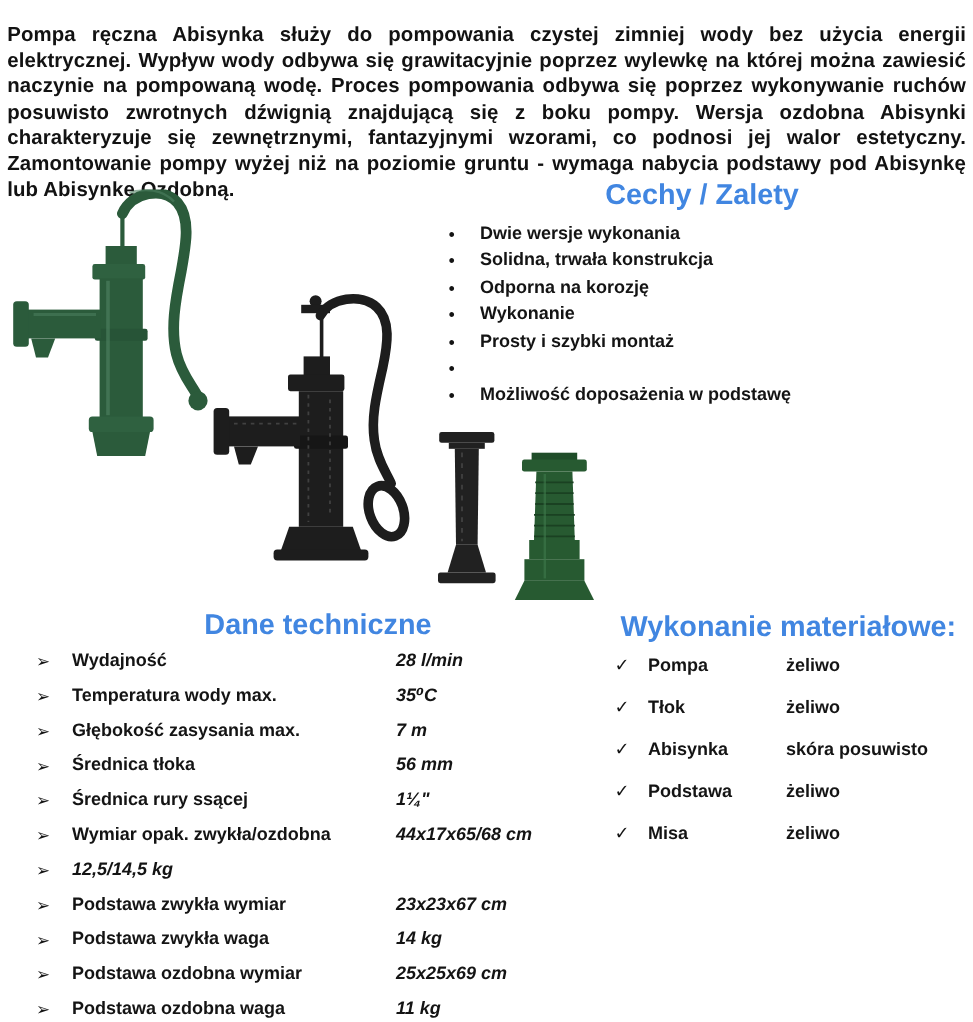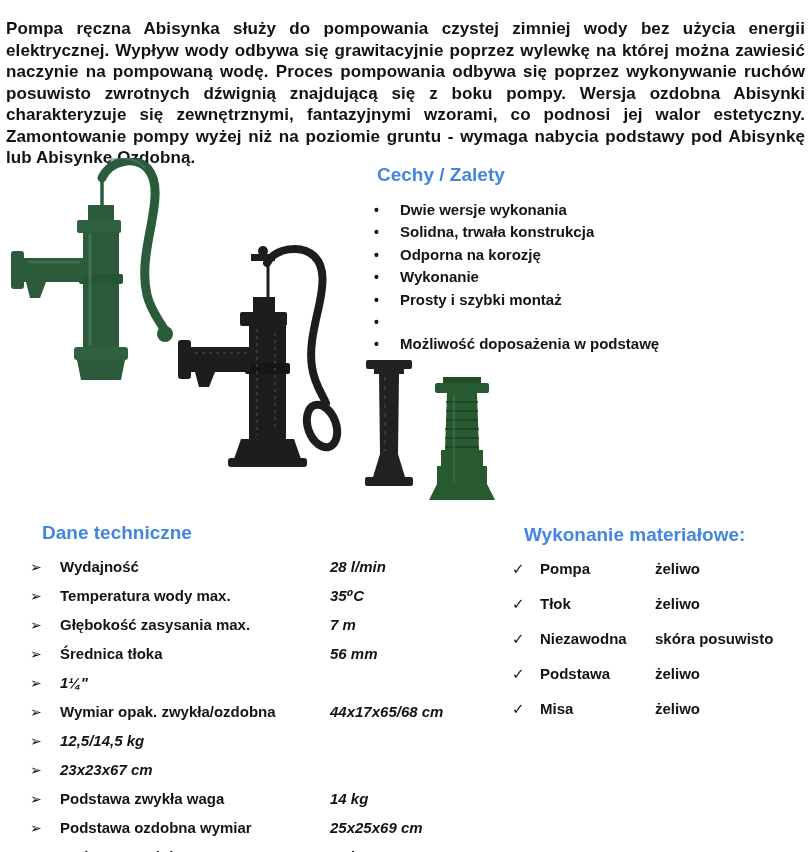--- a/index.html
+++ b/index.html
@@ -9,21 +9,21 @@
     color:#141414;overflow:hidden;
   }
   
   .intro{
     position:absolute;left:6px;top:1px;width:799px;
     font-size:17px;font-weight:700;line-height:21.5px;
     text-align:justify;color:#121212;letter-spacing:.1px;
   }
   
   .sec-title{
-    color:#4186e1;font-size:19px;font-weight:700;margin:12px;line-height:24px;
+    color:#4186e1;font-size:24px;font-weight:700;margin:0;line-height:24px;text-align:center;
   }
   
   .features{position:absolute;left:365px;top:151px;width:440px;}
   .features .rows{margin-top:9px;}
   .feat-row{display:flex;line-height:22.4px;font-size:15px;font-weight:700;}
   .feat-row .mk{width:35px;padding-left:9px;box-sizing:border-box;font-size:14px;}
   
   .images{position:absolute;left:0;top:0;width:811px;height:0;}
   .images svg{position:absolute;display:block;}
   .svg-green-pump{left:4px;top:158px;}
@@ -161,33 +161,35 @@
         <span class="lbl">Głębokość zasysania max.</span>
         <span class="val">7 m</span>
       </div>
     <div class="tech-row">
         <span class="mk">➢</span>
         <span class="lbl">Średnica tłoka</span>
         <span class="val">56 mm</span>
       </div>
     <div class="tech-row">
         <span class="mk">➢</span>
+        <span class="lbl">Średnica rury ssącej</span>
         <span class="val">1¼"</span>
       </div>
     <div class="tech-row">
         <span class="mk">➢</span>
         <span class="lbl">Wymiar opak. zwykła/ozdobna</span>
         <span class="val">44x17x65/68 cm</span>
       </div>
     <div class="tech-row">
         <span class="mk">➢</span>
         <span class="val">12,5/14,5 kg</span>
       </div>
     <div class="tech-row">
         <span class="mk">➢</span>
+        <span class="lbl">Podstawa zwykła wymiar</span>
         <span class="val">23x23x67 cm</span>
       </div>
     <div class="tech-row">
         <span class="mk">➢</span>
         <span class="lbl">Podstawa zwykła waga</span>
         <span class="val">14 kg</span>
       </div>
     <div class="tech-row">
         <span class="mk">➢</span>
         <span class="lbl">Podstawa ozdobna wymiar</span>
@@ -209,21 +211,21 @@
         <span class="lbl">Pompa</span>
         <span class="val">żeliwo</span>
       </div>
     <div class="mat-row">
         <span class="mk">✓</span>
         <span class="lbl">Tłok</span>
         <span class="val">żeliwo</span>
       </div>
     <div class="mat-row">
         <span class="mk">✓</span>
-        <span class="lbl">Niezawodna</span>
+        <span class="lbl">Abisynka</span>
         <span class="val">skóra posuwisto</span>
       </div>
     <div class="mat-row">
         <span class="mk">✓</span>
         <span class="lbl">Podstawa</span>
         <span class="val">żeliwo</span>
       </div>
     <div class="mat-row">
         <span class="mk">✓</span>
         <span class="lbl">Misa</span>

